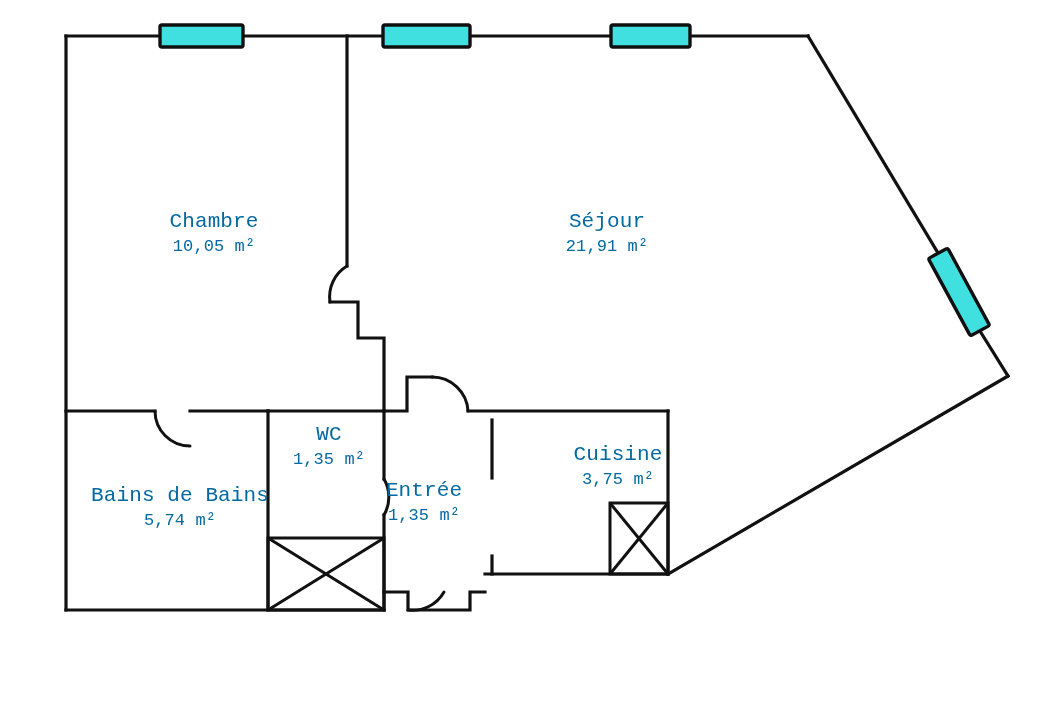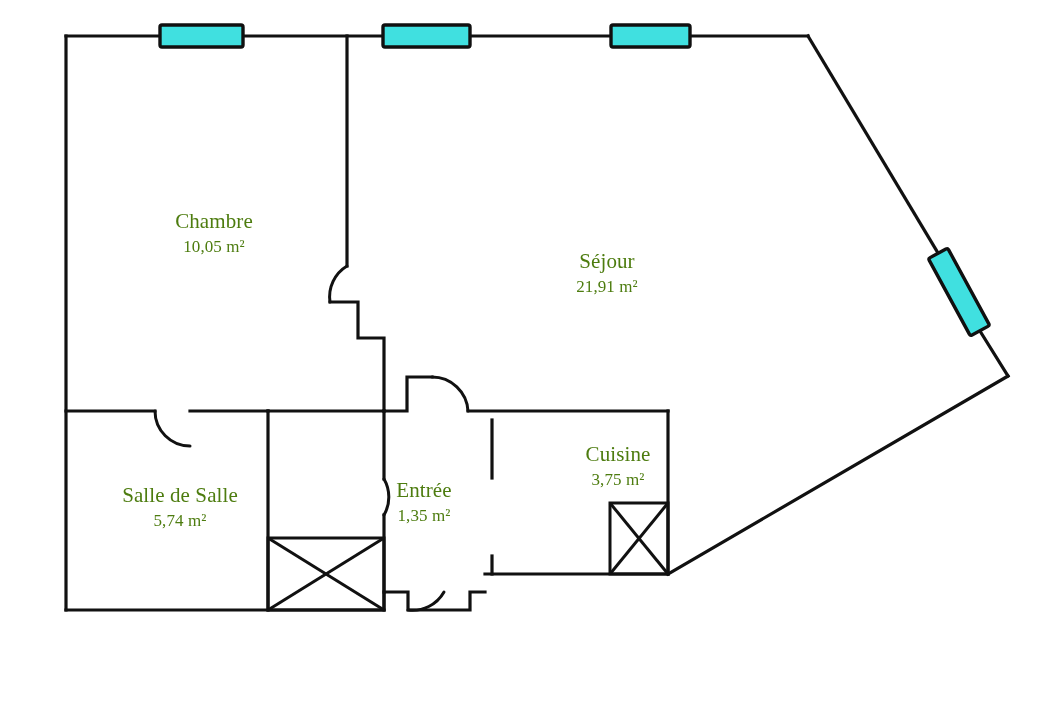--- a/index.html
+++ b/index.html
@@ -24,22 +24,22 @@
     position: absolute;
     left: 0;
     top: 0;
     width: 1050px;
     height: 706px;
     display: block;
   }
   .room-label {
     position: absolute;
     text-align: center;
-    color: #4d7c0f;
-    font-family: Liberation Serif, serif;
+    color: #0369a1;
+    font-family: Liberation Mono, monospace;
     line-height: 1.32;
     white-space: nowrap;
     letter-spacing: 0.1px;
   }
   .room-label .rl-name {
     display: block;
     font-size: 21px;
   }
   .room-label .rl-area {
     display: block;
@@ -153,30 +153,34 @@
       </g>
     </g>
 
   </svg>
 
   <div class="room-label" style="left:214px; top:208px; transform:translate(-50%,0);">
     <span class="rl-name">Chambre</span>
     <span class="rl-area">10,05  m²</span>
   </div>
 
-  <div class="room-label" style="left:607px; top:208px; transform:translate(-50%,0);margin-top:40px;">
+  <div class="room-label" style="left:607px; top:208px; transform:translate(-50%,0);">
     <span class="rl-name">Séjour</span>
     <span class="rl-area">21,91  m²</span>
   </div>
 
   <div class="room-label" style="left:180px; top:482px; transform:translate(-50%,0);">
-    <span class="rl-name">Salle de Salle</span>
+    <span class="rl-name">Bains de Bains</span>
     <span class="rl-area">5,74  m²</span>
   </div>
 
+  <div class="room-label" style="left:329px; top:421px; transform:translate(-50%,0);">
+    <span class="rl-name">WC</span>
+    <span class="rl-area">1,35  m²</span>
+  </div>
 
   <div class="room-label" style="left:424px; top:477px; transform:translate(-50%,0);">
     <span class="rl-name">Entrée</span>
     <span class="rl-area">1,35  m²</span>
   </div>
 
   <div class="room-label" style="left:578px; top:441px; transform:translate(-50%,0);margin-left:40px;">
     <span class="rl-name">Cuisine</span>
     <span class="rl-area">3,75  m²</span>
   </div>

